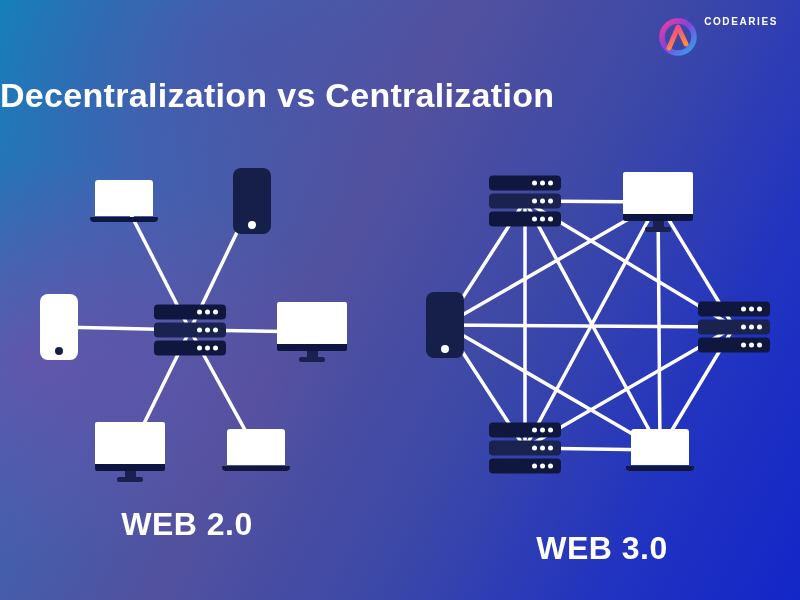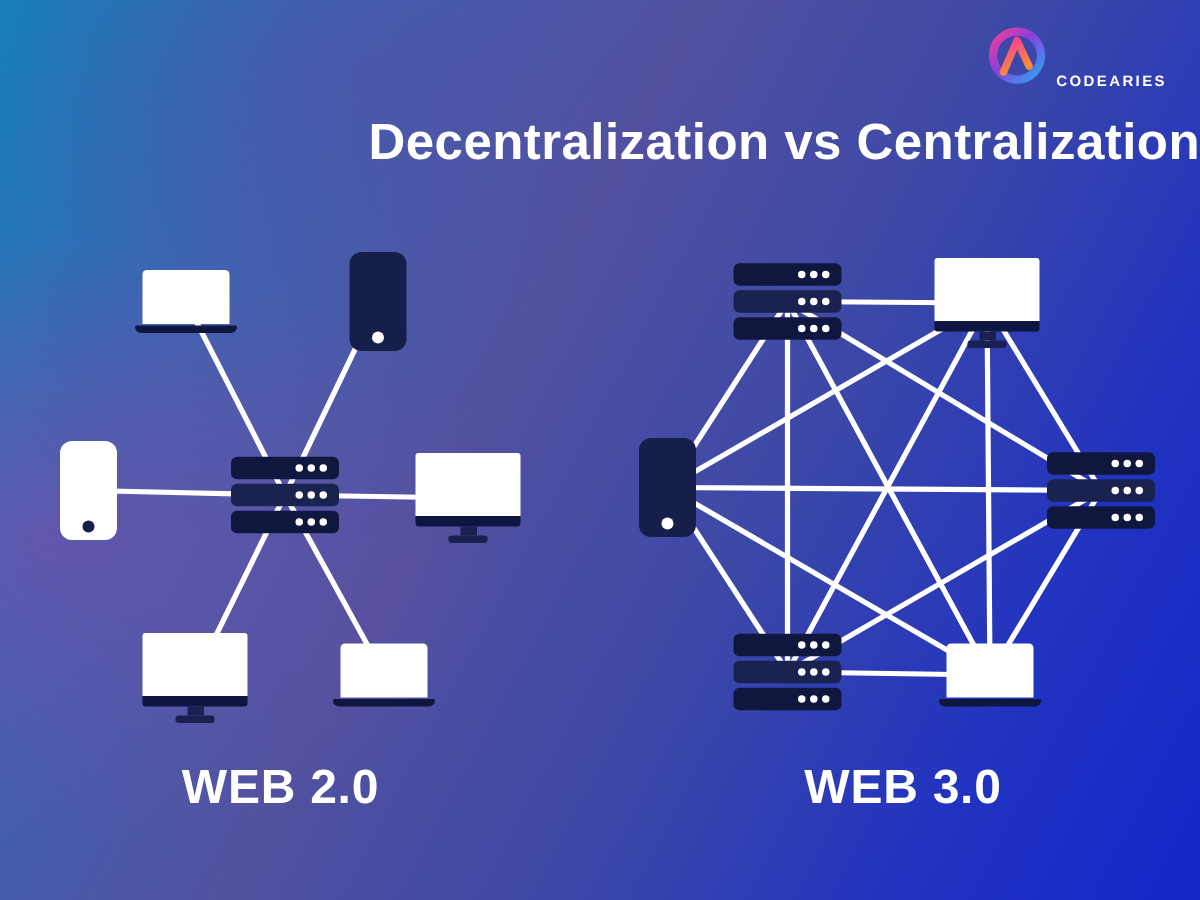--- a/index.html
+++ b/index.html
@@ -5,25 +5,25 @@
   html,body{margin:0;padding:0;}
   body{width:800px;height:600px;overflow:hidden;font-family:"Liberation Sans",sans-serif;}
   .canvas{
     position:relative;width:800px;height:600px;overflow:hidden;
     background:
       radial-gradient(55% 48% at 4% 60%, rgba(126,76,168,0.55) 0%, rgba(126,76,168,0) 70%),
       radial-gradient(45% 40% at 30% 8%, rgba(90,70,160,0.35) 0%, rgba(90,70,160,0) 70%),
       linear-gradient(118deg, #1480ba 0%, #3d64b2 20%, #52519f 42%, #3c48a7 62%, #2133c0 82%, #1326c8 100%);
   }
   
-  .brand{position:absolute;top:16px;right:22px;display:flex;align-items:flex-end;gap:4px;}
+  .brand{position:absolute;top:16px;right:22px;display:flex;align-items:flex-start;gap:4px;}
   .brand-text{color:#ffffff;font-weight:700;font-size:10px;letter-spacing:1.6px;}
   
   .title{
-    position:absolute;top:76px;left:0;width:800px;margin:0;text-align:right;
+    position:absolute;top:76px;left:0;width:800px;margin:0;text-align:left;
     color:#ffffff;font-size:34px;font-weight:700;letter-spacing:0.3px;
   }
   
   .edges{position:absolute;left:0;top:0;width:800px;height:600px;}
   .edges line{stroke:#ffffff;stroke-width:3.5;stroke-linecap:round;}
   
   #nodes{position:absolute;left:0;top:0;width:800px;height:600px;}
   .device{position:absolute;transform:translate(-50%,-50%);}
   
   .srv-row{width:72px;height:15px;border-radius:4px;background:#10173f;margin-bottom:3px;
@@ -45,21 +45,21 @@
   .phone-dark .p-dot{background:#ffffff;}
   .phone-light .phone-body{background:#ffffff;}
   .phone-light .p-dot{background:#161e4a;}
   .p-dot{position:absolute;left:50%;bottom:5px;transform:translateX(-50%);width:8px;height:8px;border-radius:50%;}
   
   .panel-label{
     position:absolute;top:506px;transform:translateX(-50%);
     color:#ffffff;font-size:32px;font-weight:700;letter-spacing:0.5px;white-space:nowrap;
   }
   #label-web2{left:187px;}
-  #label-web3{left:602px;}
+  #label-web3{left:602px;margin-top:24px;}
 </style>
 </head>
 <body>
 
 <div class="canvas">
 
   <div class="brand">
     <svg width="44" height="44" viewBox="0 0 44 44">
       <defs>
         <linearGradient id="ringGrad" x1="0" y1="0" x2="1" y2="1">

